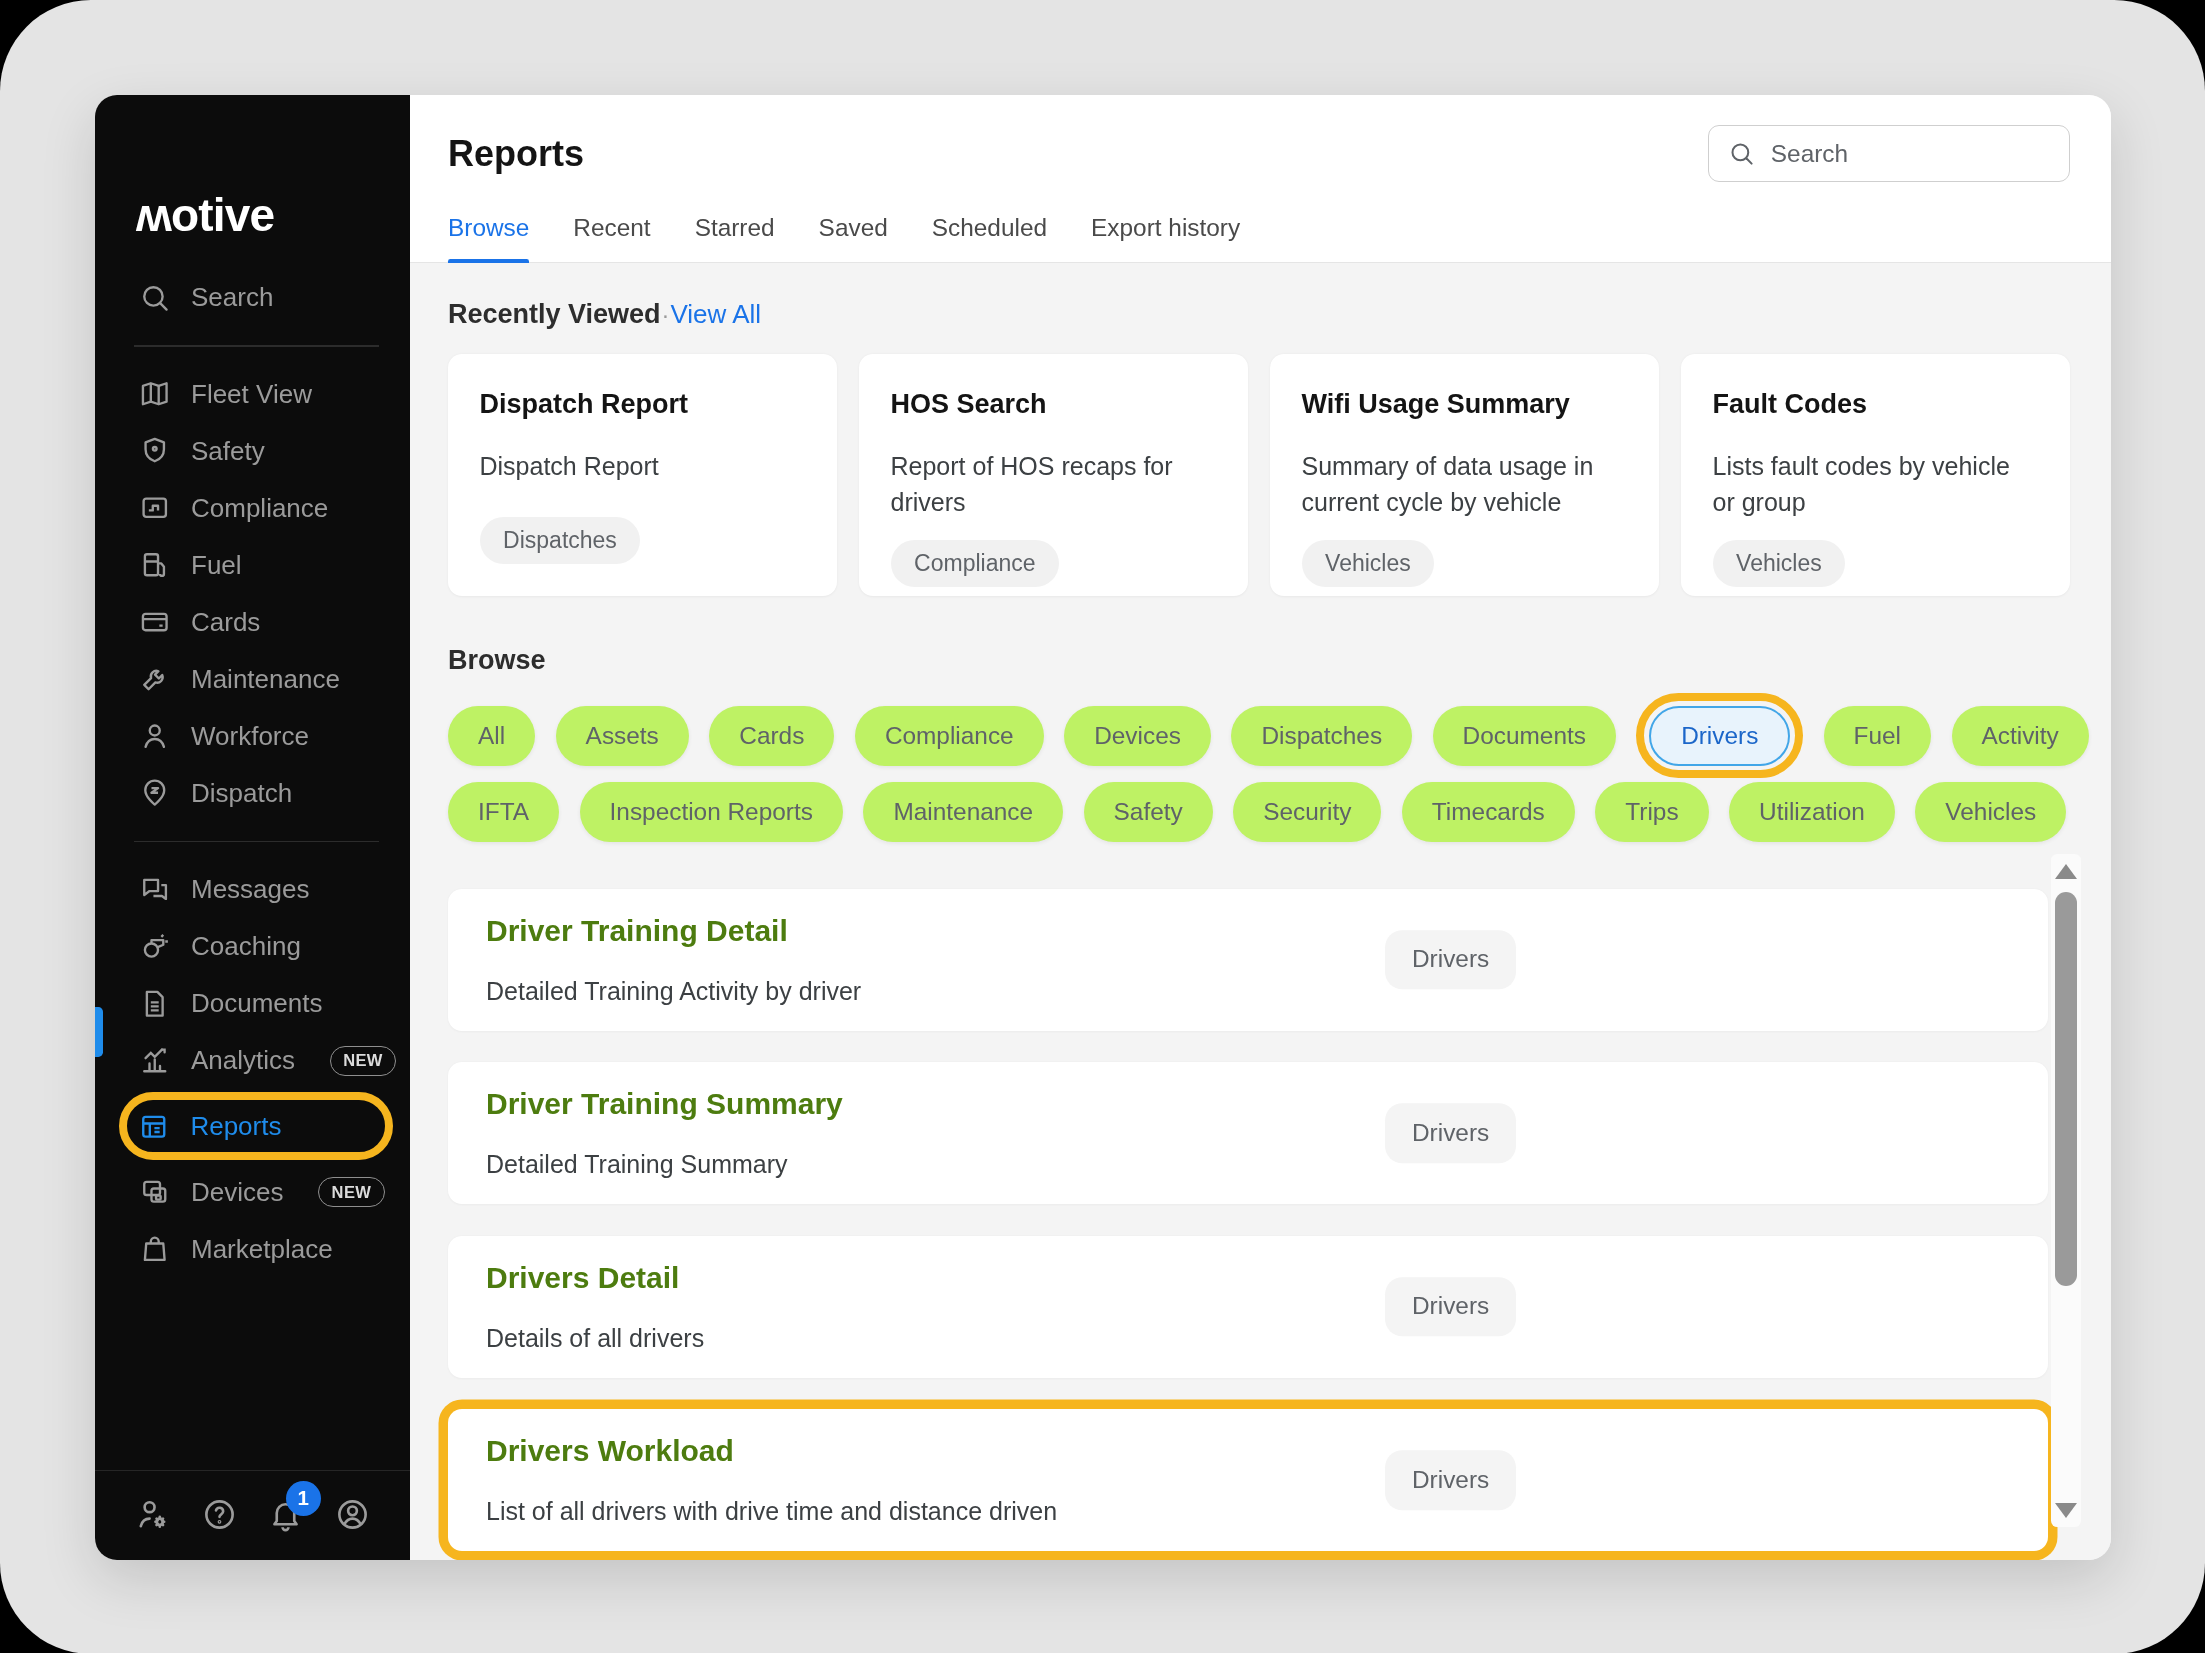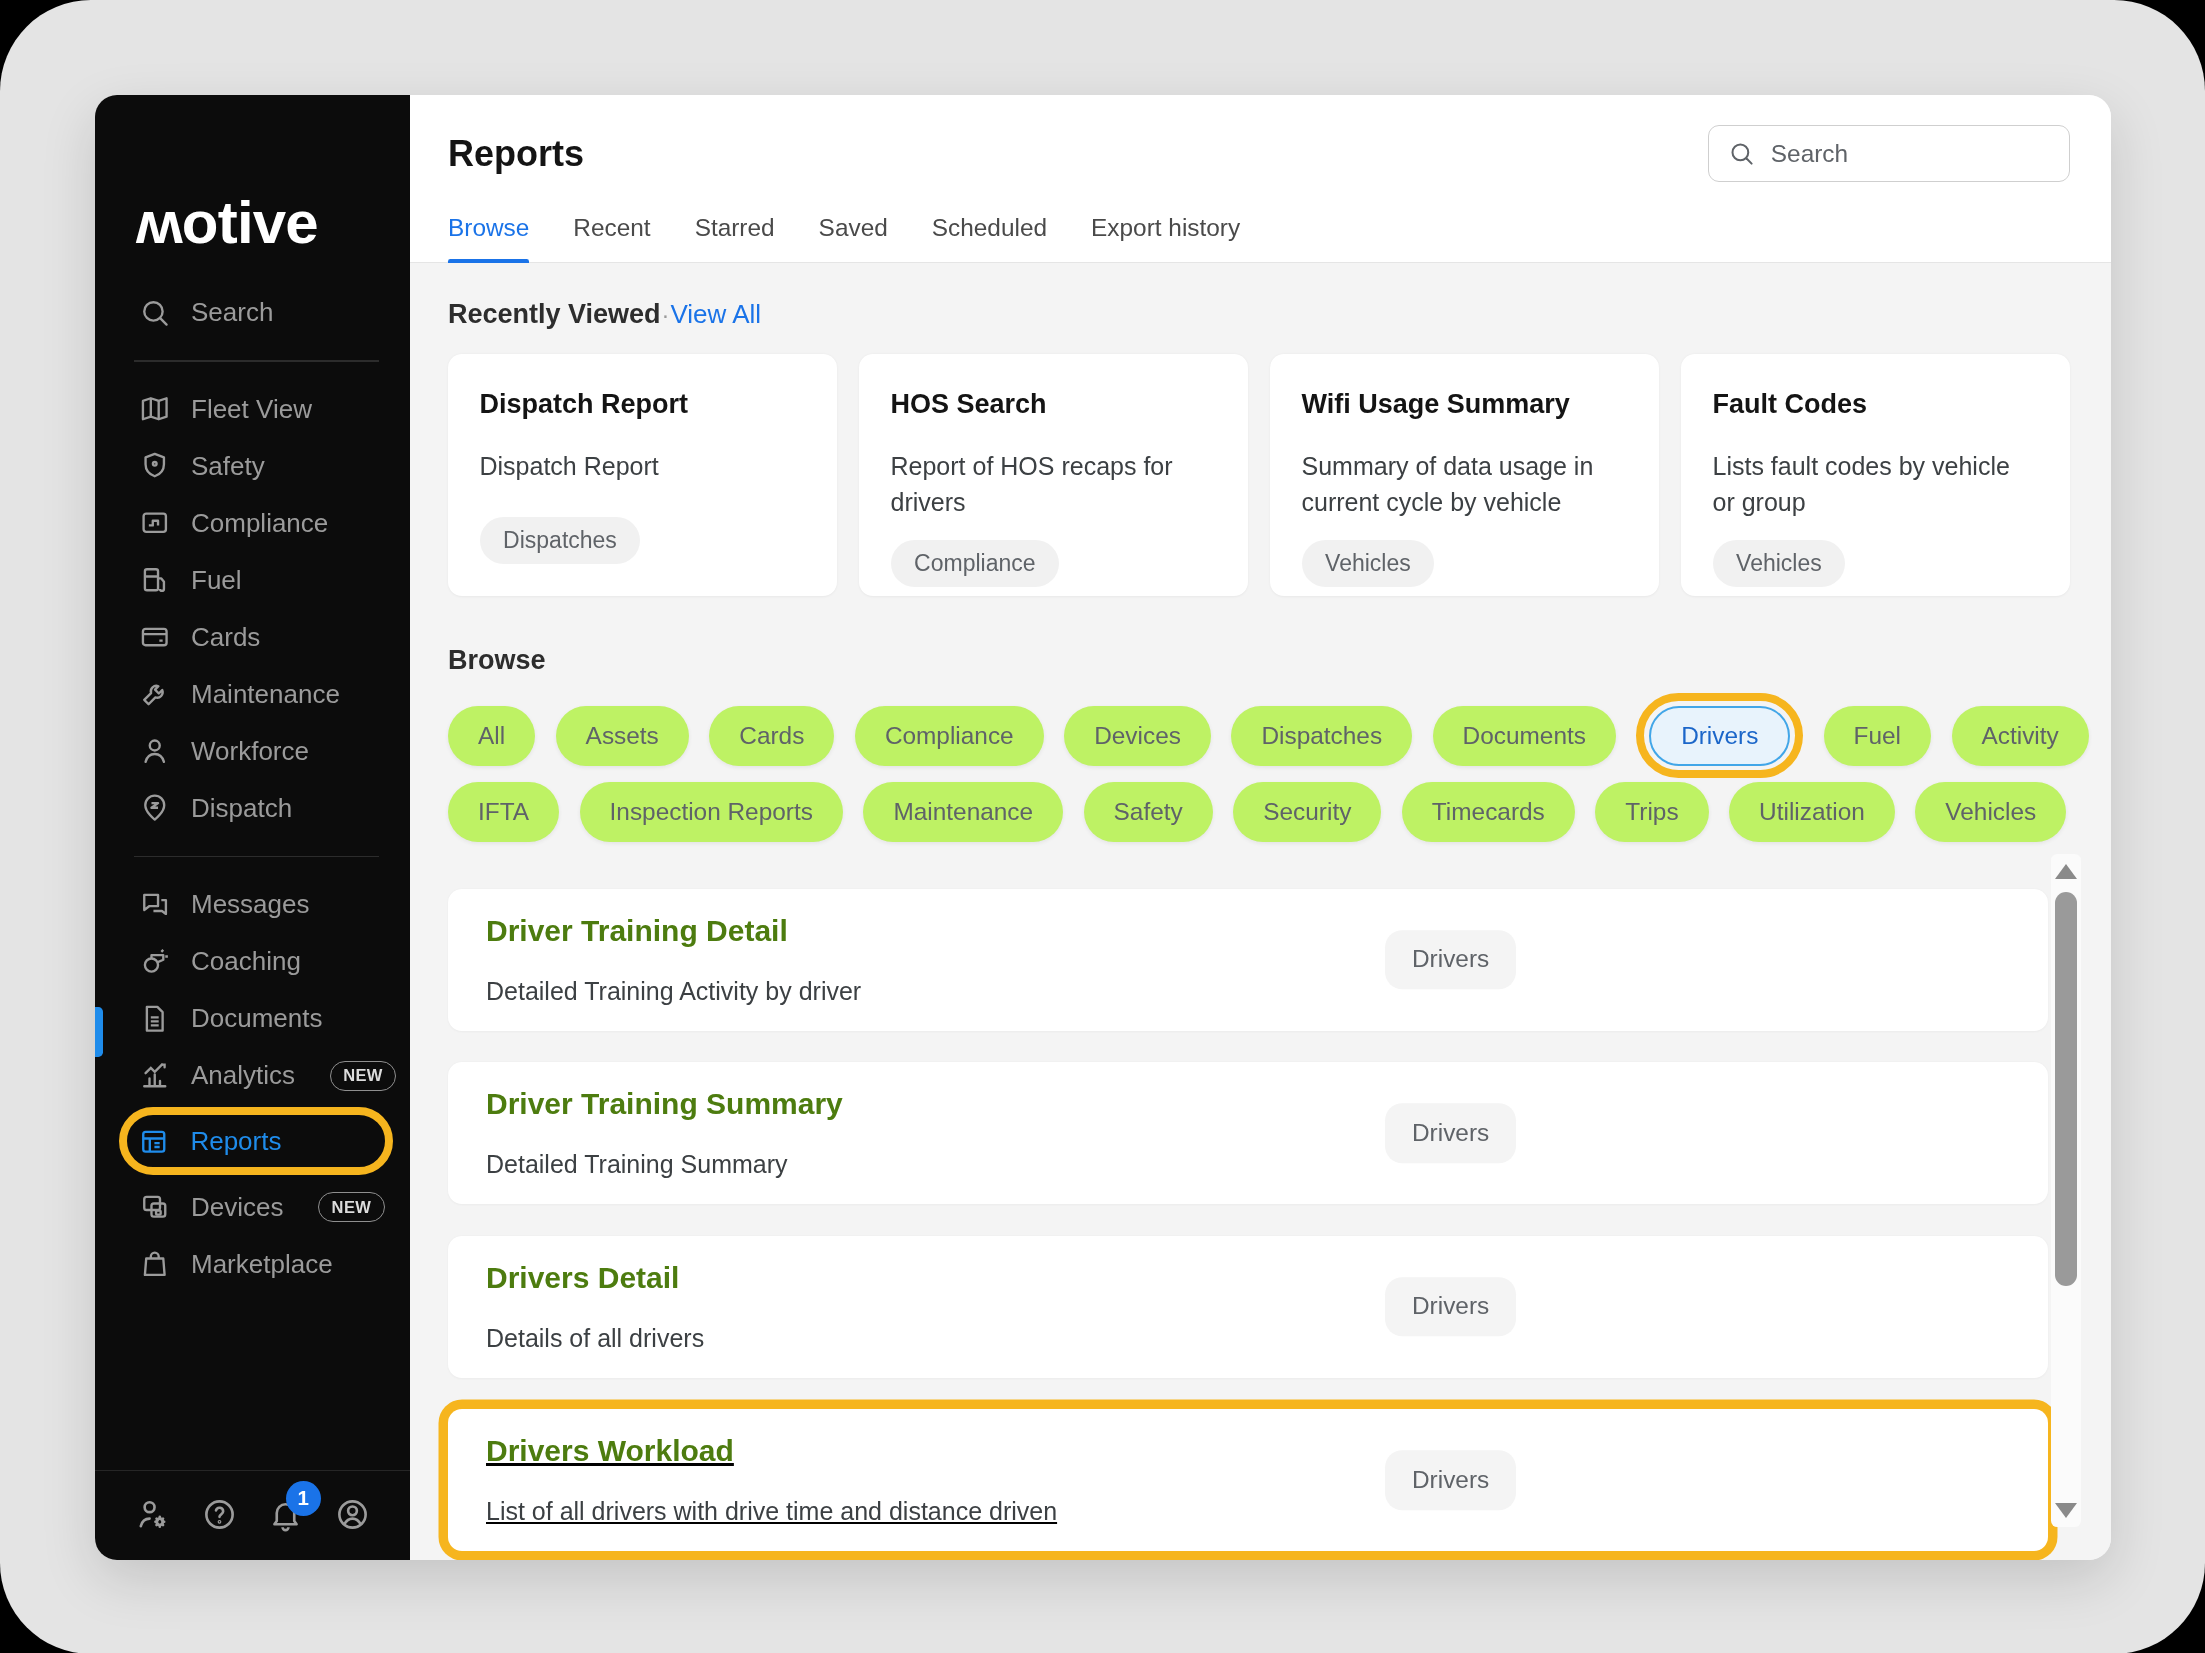--- a/index.html
+++ b/index.html
@@ -3,21 +3,21 @@
 <meta charset="utf-8">
 <style>
   * { margin:0; padding:0; box-sizing:border-box; }
   html,body { width:2205px; height:1654px; background:#000; font-family:"Liberation Sans", sans-serif; }
   .frame { position:absolute; inset:0; width:2205px; height:1654px; background:#e4e4e4; border-radius:91px; overflow:hidden; }
   .app { position:absolute; left:95px; top:95px; width:2016px; height:1465px; border-radius:22px; overflow:hidden;
          display:flex; background:#f4f4f4; box-shadow:0 19px 55px rgba(0,0,0,.14); }
 
   
   .sidebar { position:relative; width:315px; flex:0 0 315px; background:#0c0c0c; color:#9b9b9b; }
-  .logo { margin:93px 0 0 41px; font-size:60px; font-weight:700; color:#fff; letter-spacing:-0.8px; }
+  .logo { margin:93px 0 0 41px; font-size:46px; font-weight:700; color:#fff; letter-spacing:-0.8px; }
   .side-item { display:flex; align-items:center; gap:20.5px; height:57px; padding-left:44px; font-size:26px; color:#9b9b9b; cursor:pointer; }
   .side-item svg { width:31.5px; height:31.5px; flex:0 0 31.5px; }
   .side-search { margin-top:27px; }
   .side-divider { height:1.6px; background:#2c2c2c; margin:19px 31.5px 19px 39px; }
   .badge-new { margin-left:14px; border:1.6px solid #8f8f8f; color:#dcdcdc; border-radius:787px; font-size:16.5px; font-weight:700; padding:4.7px 12.6px; letter-spacing:0.4px; }
   .active-ring { margin:3.2px 17.3px 3.2px 23.6px; border:8.7px solid #f6b51e; border-radius:36px; height:68px; display:flex; align-items:center; }
   .active-ring .side-item { height:100%; padding-left:11.8px; color:#1f8ceb; }
   .active-bar { position:absolute; left:0; width:7.9px; height:50px; background:#1f8ceb; border-radius:0 4.7px 4.7px 0; }
   .side-bottom { position:absolute; left:0; right:0; bottom:0; height:90px; border-top:1.6px solid #262626;
                  display:flex; align-items:center; justify-content:space-around; padding:0 23.6px; }
@@ -57,21 +57,21 @@
   .pill-row { display:flex; align-items:center; gap:20.5px; margin-top:22px; height:76px; }
   .pill-row.second { margin-top:0; }
   .pill { display:inline-flex; align-items:center; height:60px; padding:0 30px; border-radius:787px; background:#bef264; color:#5f6368;
           font-size:24.4px; box-shadow:0 1.6px 4.7px rgba(0,0,0,.07); cursor:pointer; white-space:nowrap; }
   .sel-ring { display:inline-flex; border:8.7px solid #f6b51e; border-radius:787px; padding:4.7px; }
   .sel-ring .pill { background:#e8f3fc; border:2.4px solid #42a6e8; color:#1b66c9; font-weight:500; box-shadow:none; }
 
   .rlist { margin-top:39px; width:1600px; }
   .rrow { position:relative; background:#fff; border-radius:14px; height:142px; margin-bottom:31.5px;
           display:flex; flex-direction:column; justify-content:center; padding-left:38px; cursor:pointer; box-shadow:0 0.8px 2.4px rgba(0,0,0,.04); }
-  .rrow.highlight { box-shadow:0 0 0 9.5px #f6b51e;text-decoration:underline; }
+  .rrow.highlight { box-shadow:0 0 0 9.5px #f6b51e; }
   .rrow-title { font-size:30px; font-weight:700; color:#4d7c0f; }
   .rrow-desc { font-size:25px; color:#3c4043; margin-top:29px; }
   .rrow-tag { position:absolute; left:937px; top:50%; transform:translateY(-50%); background:#f4f4f4; color:#5f6368;
               font-size:24.4px; padding:15.8px 27px; border-radius:17.3px; }
 
   .vscroll { position:absolute; right:30px; top:591px; width:30px; height:673px; background:#fbfbfb; border-radius:6.3px; }
   .arr { position:absolute; left:50%; transform:translateX(-50%); width:0; height:0; border-left:11.8px solid transparent; border-right:11.8px solid transparent; cursor:pointer; }
   .arr.up { top:9.5px; border-bottom:15px solid #8a8a8a; }
   .arr.down { bottom:9.5px; border-top:15px solid #8a8a8a; }
   .thumb { position:absolute; left:3.9px; top:38px; width:22px; height:394px; background:#9a9a9a; border-radius:11px; cursor:pointer; }

